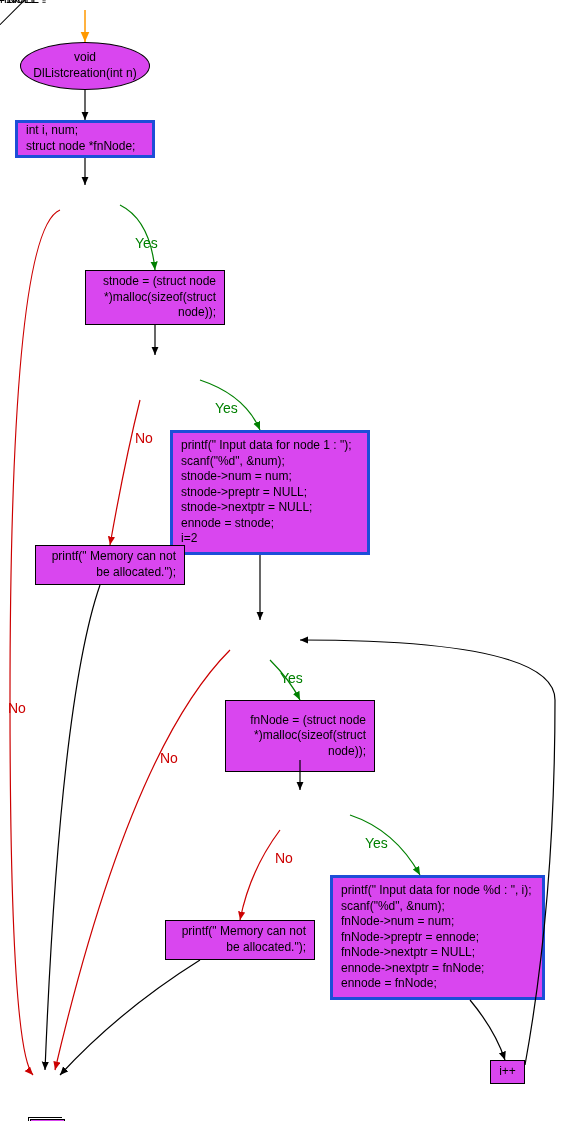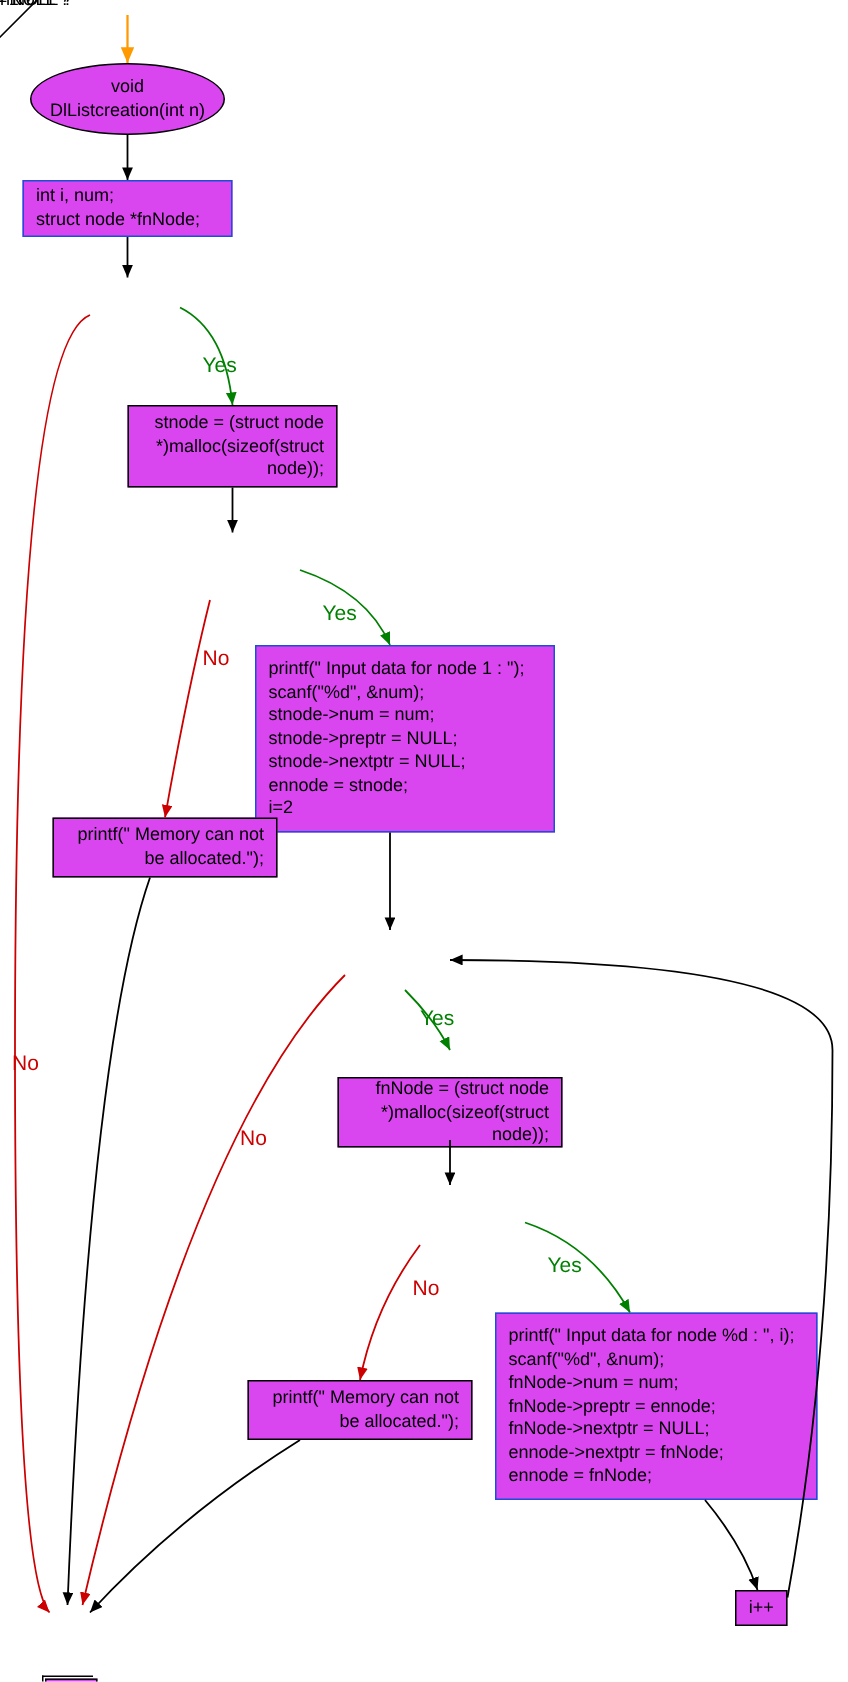--- a/index.html
+++ b/index.html
@@ -25,21 +25,21 @@
     justify-content: center;
     padding: 4px 8px;
     line-height: 1.3;
     white-space: pre-line;
   }
   .terminator {
     border: 1px solid #000;
     border-radius: 50%;
   }
   .process {
-    border: 1px solid #1d4ed8;
+    border: 3px solid #1d4ed8;
     text-align: left;
     justify-content: flex-start;
   }
   .process-center {
     border: 1px solid #000;
     text-align: right;
     justify-content: center;
   }
   .decision {
     width: 0;
@@ -191,21 +191,21 @@
   <span>printf(" Memory can not be allocated.");</span>
 </div>
 
 <div class="decision" style="left:260px; top:640px;">
   <div class="decision-shape" style="left:-25px; top:-18px; width:36px; height:36px;"></div>
   <div class="decision-text" style="left:-25px; top:-8px; width:50px;">i&lt;=n ?</div>
 </div>
 <div class="edge-label yes" style="left:280px; top:670px;">Yes</div>
 <div class="edge-label no" style="left:160px; top:750px;">No</div>
 
-<div class="node process-center" style="left:225px; top:700px; width:150px; height:47px;margin-top:18px;">
+<div class="node process-center" style="left:225px; top:700px; width:150px; height:72px;">
   <span>fnNode = (struct node *)malloc(sizeof(struct node));</span>
 </div>
 
 <div class="decision" style="left:300px; top:815px;">
   <div class="decision-shape" style="left:-35px; top:-25px; width:50px; height:50px;"></div>
   <div class="decision-text" style="left:-52px; top:-8px; width:105px;">fnNode != NULL ?</div>
 </div>
 <div class="edge-label yes" style="left:365px; top:835px;">Yes</div>
 <div class="edge-label no" style="left:275px; top:850px;">No</div>
 

